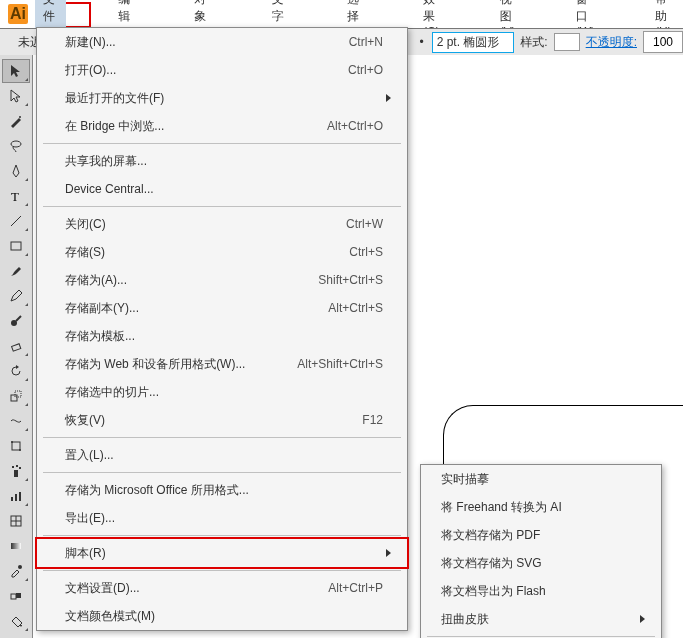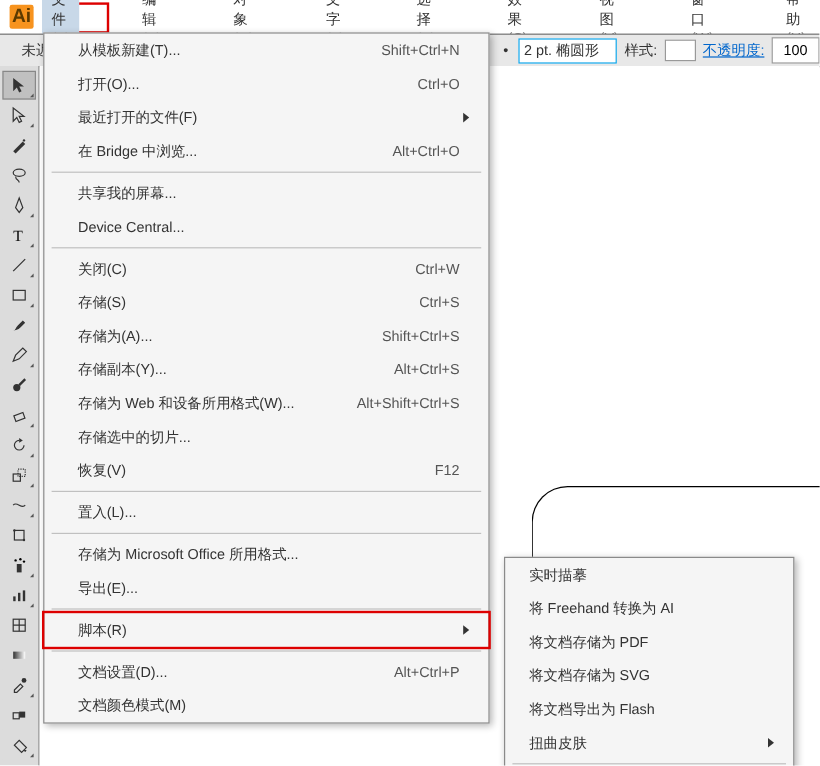--- a/index.html
+++ b/index.html
@@ -223,22 +223,22 @@
       <span class="tool-tri"></span>
     </div>
 </div>
 
 <div class="canvas">
   <div class="shape"></div>
 </div>
 
 <div class="dropdown" id="file-menu">
     <div class="row">
-      <span class="lbl">从模板新建(T)...</span>
-      <span class="sc">Shift+Ctrl+N</span>
+      <span class="lbl">新建(N)...</span>
+      <span class="sc">Ctrl+N</span>
     </div>
     <div class="row">
       <span class="lbl">打开(O)...</span>
       <span class="sc">Ctrl+O</span>
     </div>
     <div class="row">
       <span class="lbl">最近打开的文件(F)</span>
       <span class="arr"></span>
     </div>
     <div class="row">
@@ -261,20 +261,23 @@
       <span class="lbl">存储(S)</span>
       <span class="sc">Ctrl+S</span>
     </div>
     <div class="row">
       <span class="lbl">存储为(A)...</span>
       <span class="sc">Shift+Ctrl+S</span>
     </div>
     <div class="row">
       <span class="lbl">存储副本(Y)...</span>
       <span class="sc">Alt+Ctrl+S</span>
+    </div>
+    <div class="row">
+      <span class="lbl">存储为模板...</span>
     </div>
     <div class="row">
       <span class="lbl">存储为 Web 和设备所用格式(W)...</span>
       <span class="sc">Alt+Shift+Ctrl+S</span>
     </div>
     <div class="row">
       <span class="lbl">存储选中的切片...</span>
     </div>
     <div class="row">
       <span class="lbl">恢复(V)</span>

